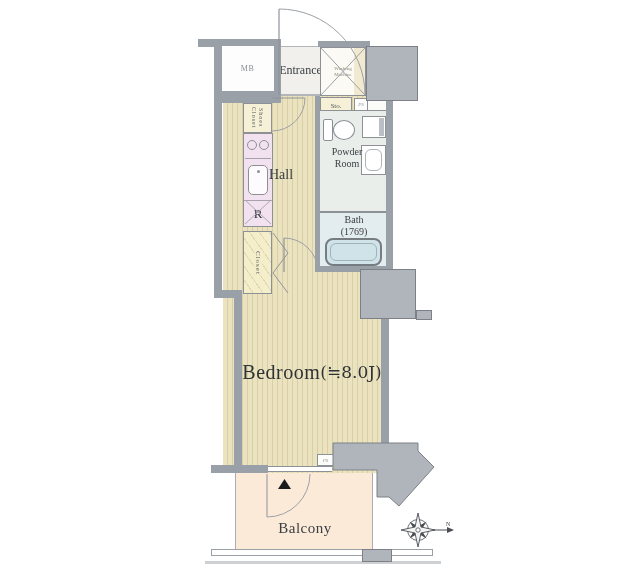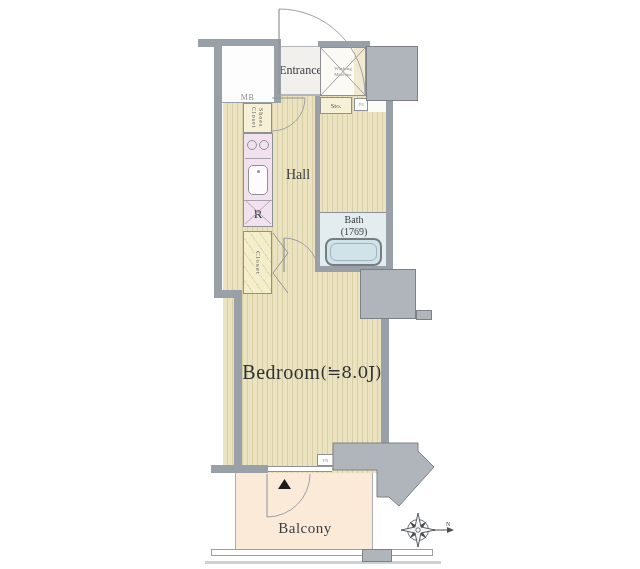--- a/index.html
+++ b/index.html
@@ -37,20 +37,34 @@
   </div>
 
   <div class="abs yellowbox lbl" style="left:320px;top:97px;width:32px;height:17px;">
     <span style="font-size:7px;color:#55585c;">Sto.</span>
   </div>
   <div class="abs lbl" style="left:354px;top:98px;width:14px;height:13px;background:#fdfdfb;border:1px solid #8d9196;">
     <span style="font-size:5px;color:#8b8f94;font-style:italic;">PS</span>
   </div>
   <div class="abs" style="left:368px;top:97px;width:18px;height:15px;background:#fbfbf8;"></div>
 
+  <div class="abs" style="left:318px;top:110px;width:70px;height:102px;background:#e9eeeb;border:1px solid #8d9196;">
+    <div class="abs" style="left:4px;top:8px;width:10px;height:22px;background:#fff;border:1px solid #8d9196;border-radius:2px;"></div>
+    <div class="abs" style="left:14px;top:9px;width:22px;height:20px;background:#fff;border:1px solid #8d9196;border-radius:50%;"></div>
+    <div class="abs" style="left:43px;top:5px;width:24px;height:22px;background:#fff;border:1px solid #8d9196;">
+      <div class="abs" style="right:1px;top:1px;width:5px;height:18px;background:#b9bfc3;"></div>
+    </div>
+    <div class="abs" style="left:42px;top:34px;width:25px;height:30px;background:#fff;border:1px solid #8d9196;">
+      <div class="abs" style="left:3px;top:3px;width:17px;height:22px;border:1px solid #aeb4b8;border-radius:6px;"></div>
+    </div>
+    <div class="abs lbl" style="left:0;top:32px;width:56px;height:30px;flex-direction:column;font-size:10px;line-height:1.2;color:#3a3e43;">
+      <span>Powder</span>
+      <span>Room</span>
+    </div>
+  </div>
 
   <div class="abs" style="left:318px;top:212px;width:70px;height:56px;background:#e3ecee;border:1px solid #8d9196;">
     <div class="abs lbl" style="left:0;top:1px;width:70px;height:23px;flex-direction:column;font-size:10px;line-height:1.15;color:#3a3e43;align-items:center;">
       <span>Bath</span>
       <span>(1769)</span>
     </div>
     <div class="abs" style="left:6px;top:25px;width:57px;height:28px;background:#cfe3e9;border:2px solid #767c81;border-radius:8px;">
       <div class="abs" style="left:3px;top:3px;width:47px;height:18px;border:1px solid #9fb4ba;border-radius:6px;"></div>
     </div>
   </div>
@@ -77,21 +91,21 @@
     <span class="vtext" style="font-size:7px;background:rgba(244,238,203,.8);">Closet</span>
   </div>
 
   <div class="abs" style="left:235px;top:473px;width:138px;height:80px;background:#fcead9;border-left:1px solid #a9adb2;border-right:1px solid #a9adb2;border-bottom:2px solid #d946ef;">
     <div class="abs lbl" style="left:0;top:44px;width:138px;height:22px;">
       <span style="font-size:15px;letter-spacing:.5px;color:#3a3e43;">Balcony</span>
     </div>
   </div>
 
   <div class="abs wall" style="left:214px;top:39px;width:67px;height:64px;"></div>
-  <div class="abs lbl" style="left:221px;top:46px;width:53px;height:56px;background:#fdfdfe;align-items:flex-end;">
+  <div class="abs lbl" style="left:221px;top:46px;width:53px;height:45px;background:#fdfdfe;">
     <span style="font-size:8px;color:#8a8e93;letter-spacing:.5px;">MB</span>
   </div>
   <div class="abs wall" style="left:198px;top:39px;width:18px;height:8px;"></div>
   <div class="abs wall" style="left:214px;top:39px;width:8px;height:259px;"></div>
   <div class="abs wall" style="left:214px;top:290px;width:28px;height:8px;"></div>
   <div class="abs wall" style="left:234px;top:290px;width:8px;height:183px;"></div>
   <div class="abs wall" style="left:318px;top:41px;width:52px;height:6px;"></div>
   <div class="abs block" style="left:366px;top:46px;width:52px;height:55px;"></div>
   <div class="abs wall" style="left:386px;top:101px;width:7px;height:168px;"></div>
   <div class="abs wall" style="left:315px;top:96px;width:5px;height:176px;"></div>
@@ -102,21 +116,21 @@
   <div class="abs wall" style="left:211px;top:465px;width:57px;height:8px;"></div>
   <div class="abs" style="left:268px;top:466px;width:64px;height:6px;background:#fff;border-top:1px solid #8d9196;border-bottom:1px solid #8d9196;"></div>
   <div class="abs lbl" style="left:317px;top:454px;width:17px;height:12px;background:#fdfdfb;border:1px solid #8d9196;">
     <span style="font-size:5px;color:#8b8f94;font-style:italic;">PS</span>
   </div>
 
   <div class="abs" style="left:211px;top:549px;width:222px;height:7px;background:#fff;border:1px solid #9aa0a6;"></div>
   <div class="abs" style="left:205px;top:561px;width:236px;height:3px;background:#cdd1d4;"></div>
   <div class="abs block" style="left:362px;top:549px;width:30px;height:13px;"></div>
 
-  <div class="abs lbl" style="left:272px;top:166px;width:52px;height:18px;">
+  <div class="abs lbl" style="left:255px;top:166px;width:52px;height:18px;">
     <span style="font-size:14px;color:#3a3e43;">Hall</span>
   </div>
   <div class="abs lbl" style="left:240px;top:344px;width:144px;height:56px;line-height:1.3;color:#2e3236;">
     <span style="font-size:20px;letter-spacing:.5px;">Bedroom</span>
     <span style="font-size:17px;font-family:'DejaVu Serif','DejaVu Sans',serif;">(≒8.0J)</span>
   </div>
 
   <svg width="640" height="569" viewBox="0 0 640 569">
 
     <path d="M279,9 L279,95" stroke="#8f939a" stroke-width="1.2" fill="none"></path>

